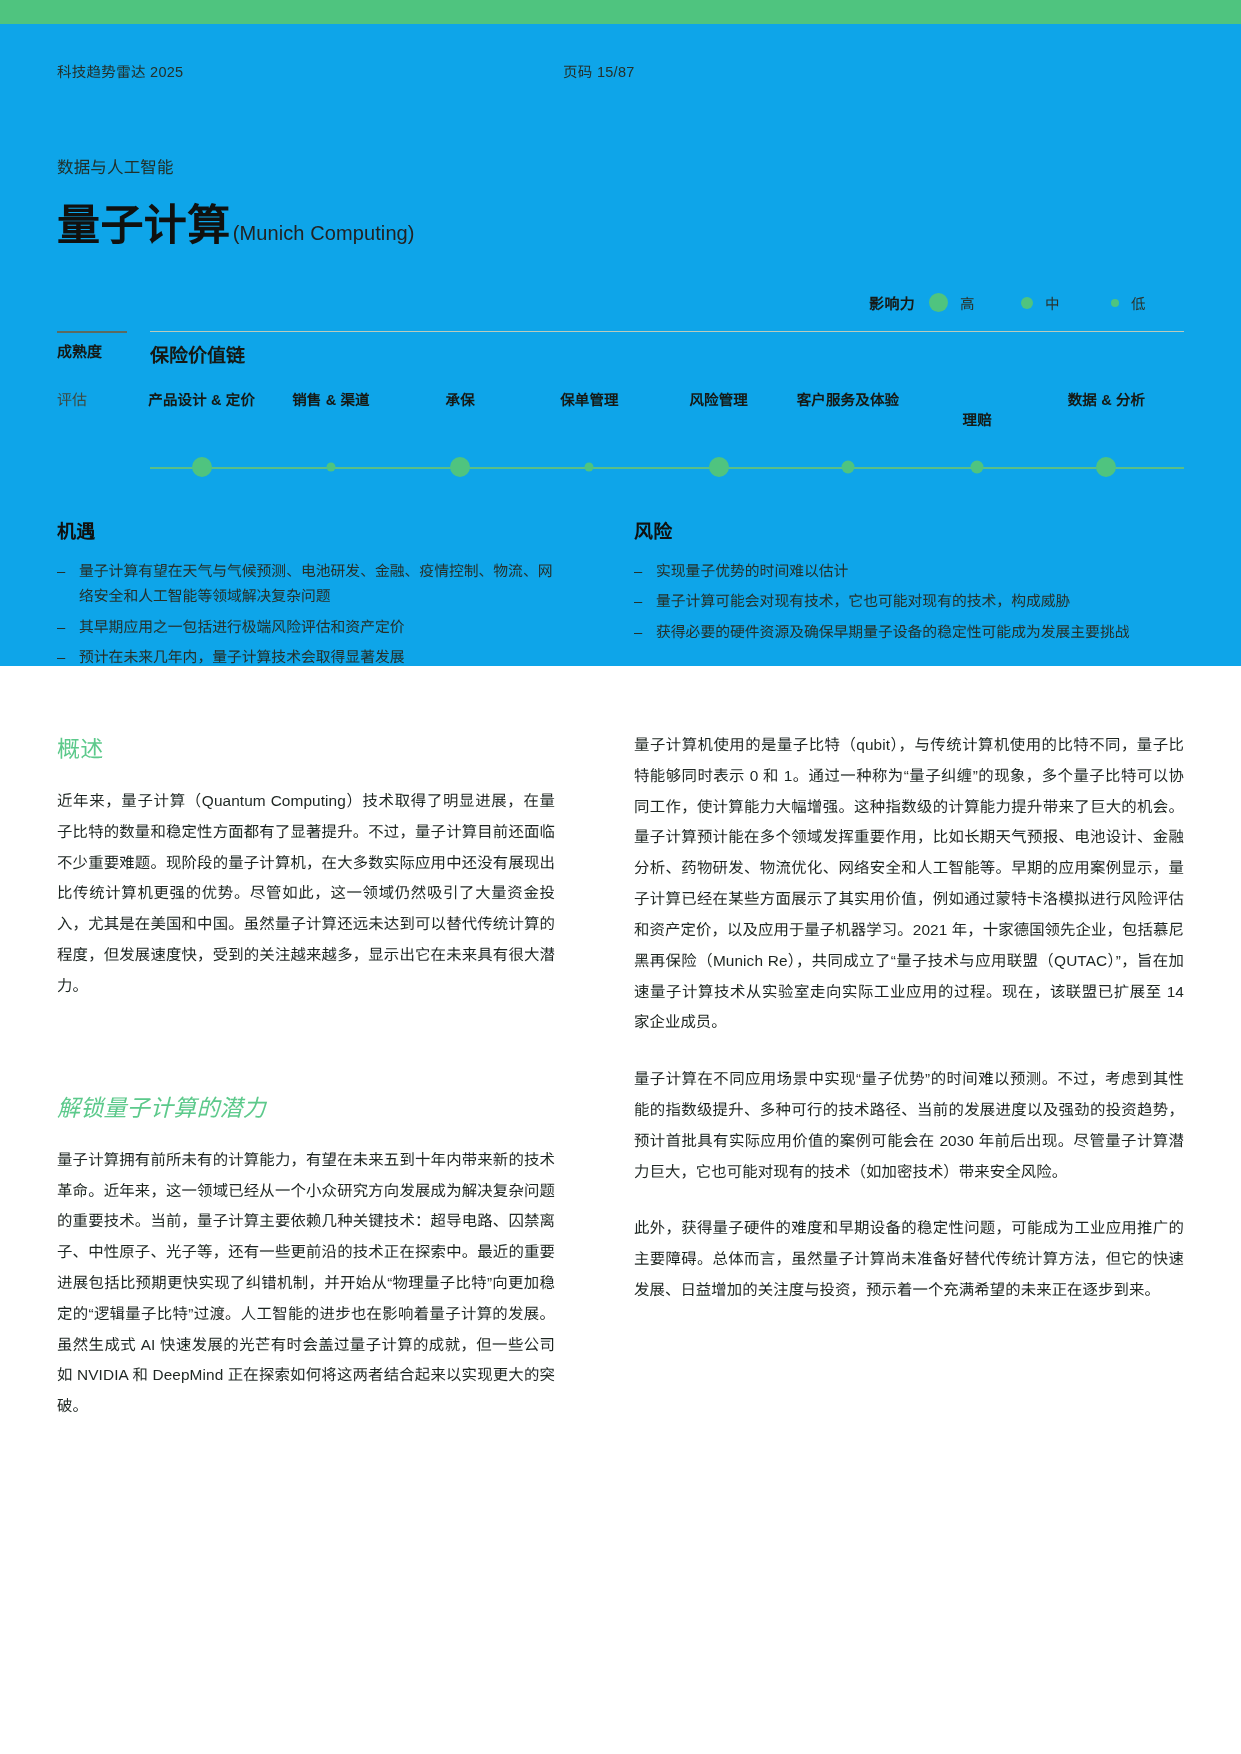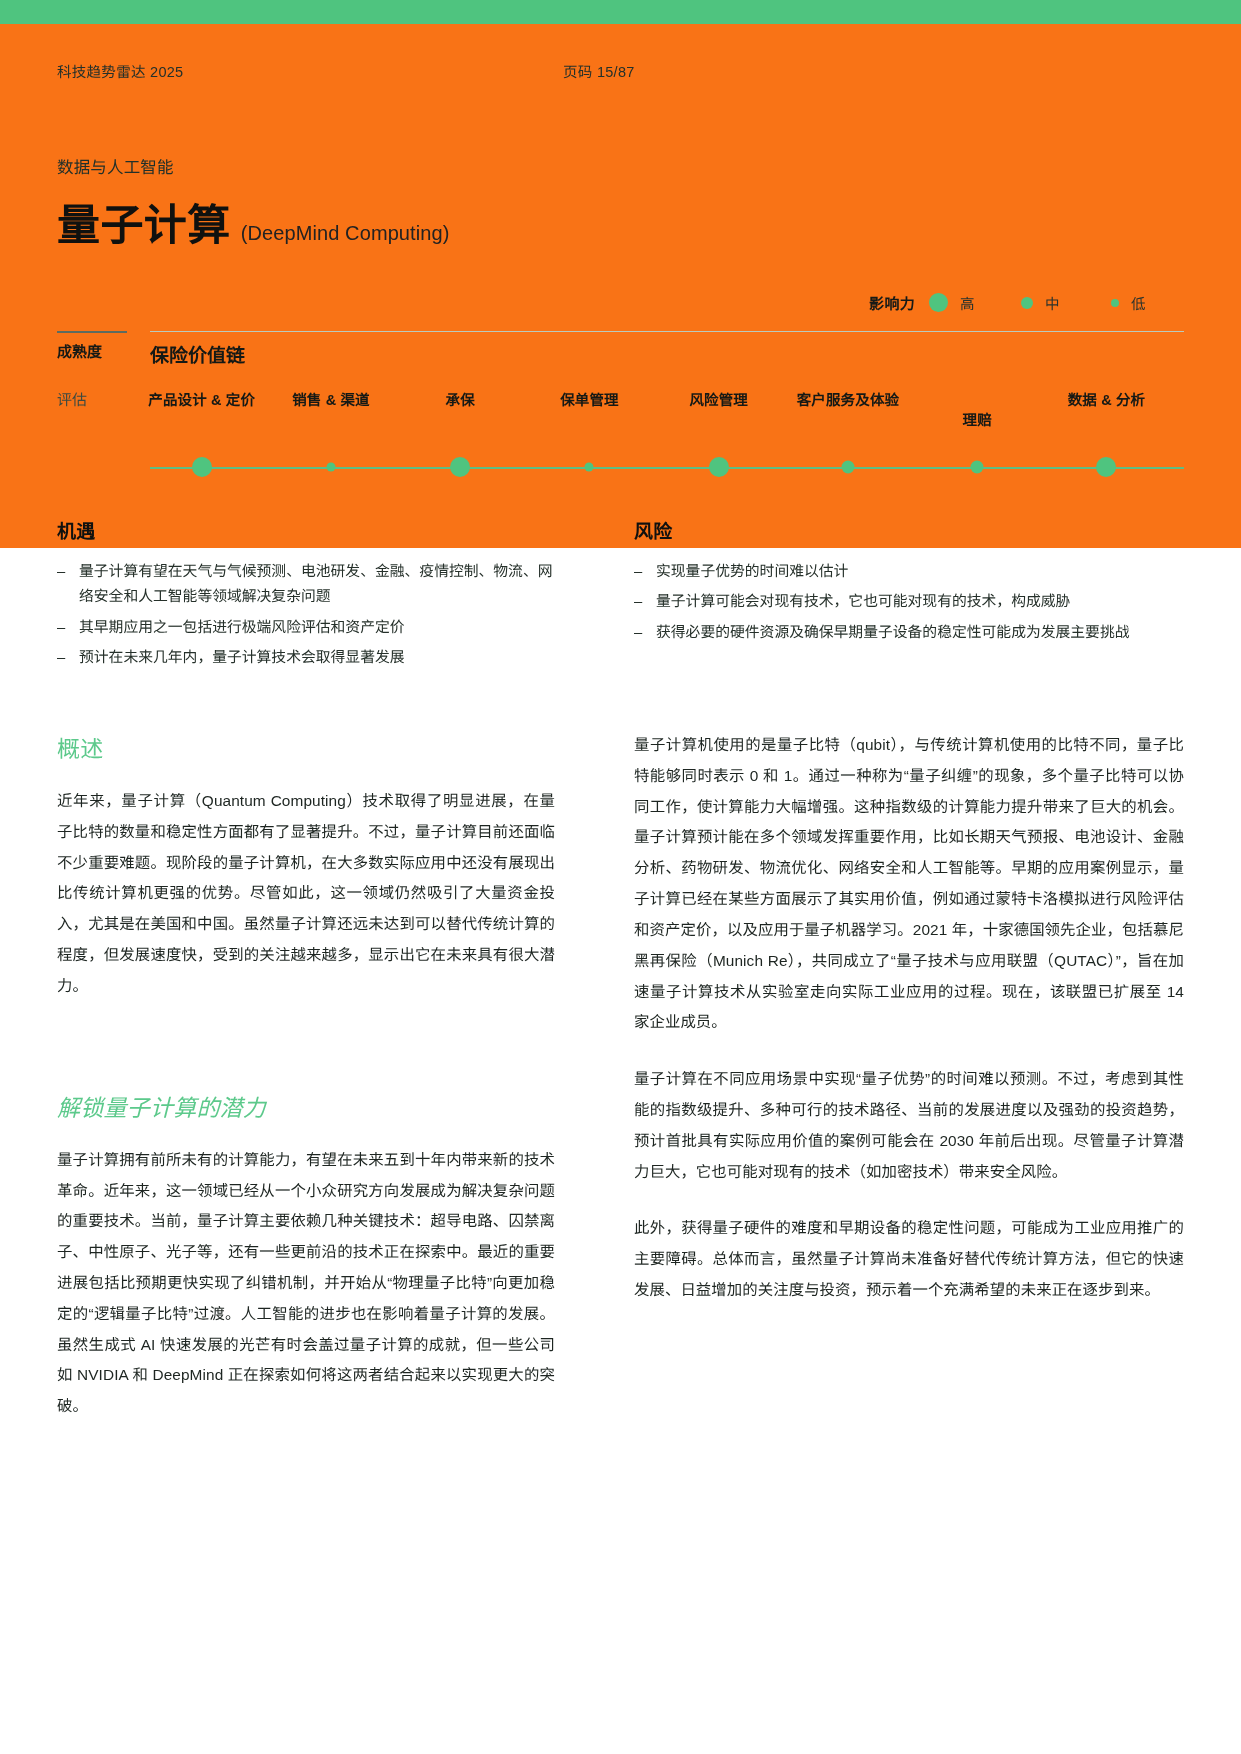--- a/index.html
+++ b/index.html
@@ -28,22 +28,22 @@
     width: 1241px;
     height: 24px;
     background: #4fc47f;
   }
 
   
   .hero {
     position: absolute;
     top: 24px; left: 0;
     width: 1241px;
-    height: 524px;
-    background: #f97316;
+    height: 642px;
+    background: #0ea5e9;
   }
 
   
   .running-head {
     position: absolute;
     top: 36px; left: 0;
     width: 1241px;
     height: 22px;
   }
   .run-left {
@@ -68,21 +68,21 @@
     font-size: 16.5px;
     font-weight: 400;
     color: #21302a;
     letter-spacing: .01em;
   }
   .title-row {
     position: absolute;
     left: 57px; top: 180px;
     display: flex;
     align-items: baseline;
-    gap: 10px;
+    gap: 2px;
   }
   .title-cn {
     font-size: 43px;
     font-weight: 700;
     letter-spacing: .01em;
     color: #10110f;
     line-height: 1;
   }
   .title-en {
     font-size: 20px;
@@ -274,21 +274,21 @@
 
     <div class="running-head">
       <div class="run-left">科技趋势雷达 2025</div>
       <div class="run-center">页码 15/87</div>
     </div>
 
     <div class="category">数据与人工智能</div>
 
     <div class="title-row">
       <div class="title-cn">量子计算</div>
-      <div class="title-en">(DeepMind Computing)</div>
+      <div class="title-en">(Munich Computing)</div>
     </div>
 
     <div class="impact-legend">
       <div class="impact-label">影响力</div>
       <div class="legend-item">
         <span class="dot lg"></span>
         <span class="lg-text">高</span>
       </div>
       <div class="legend-item">
         <span class="dot md"></span>

